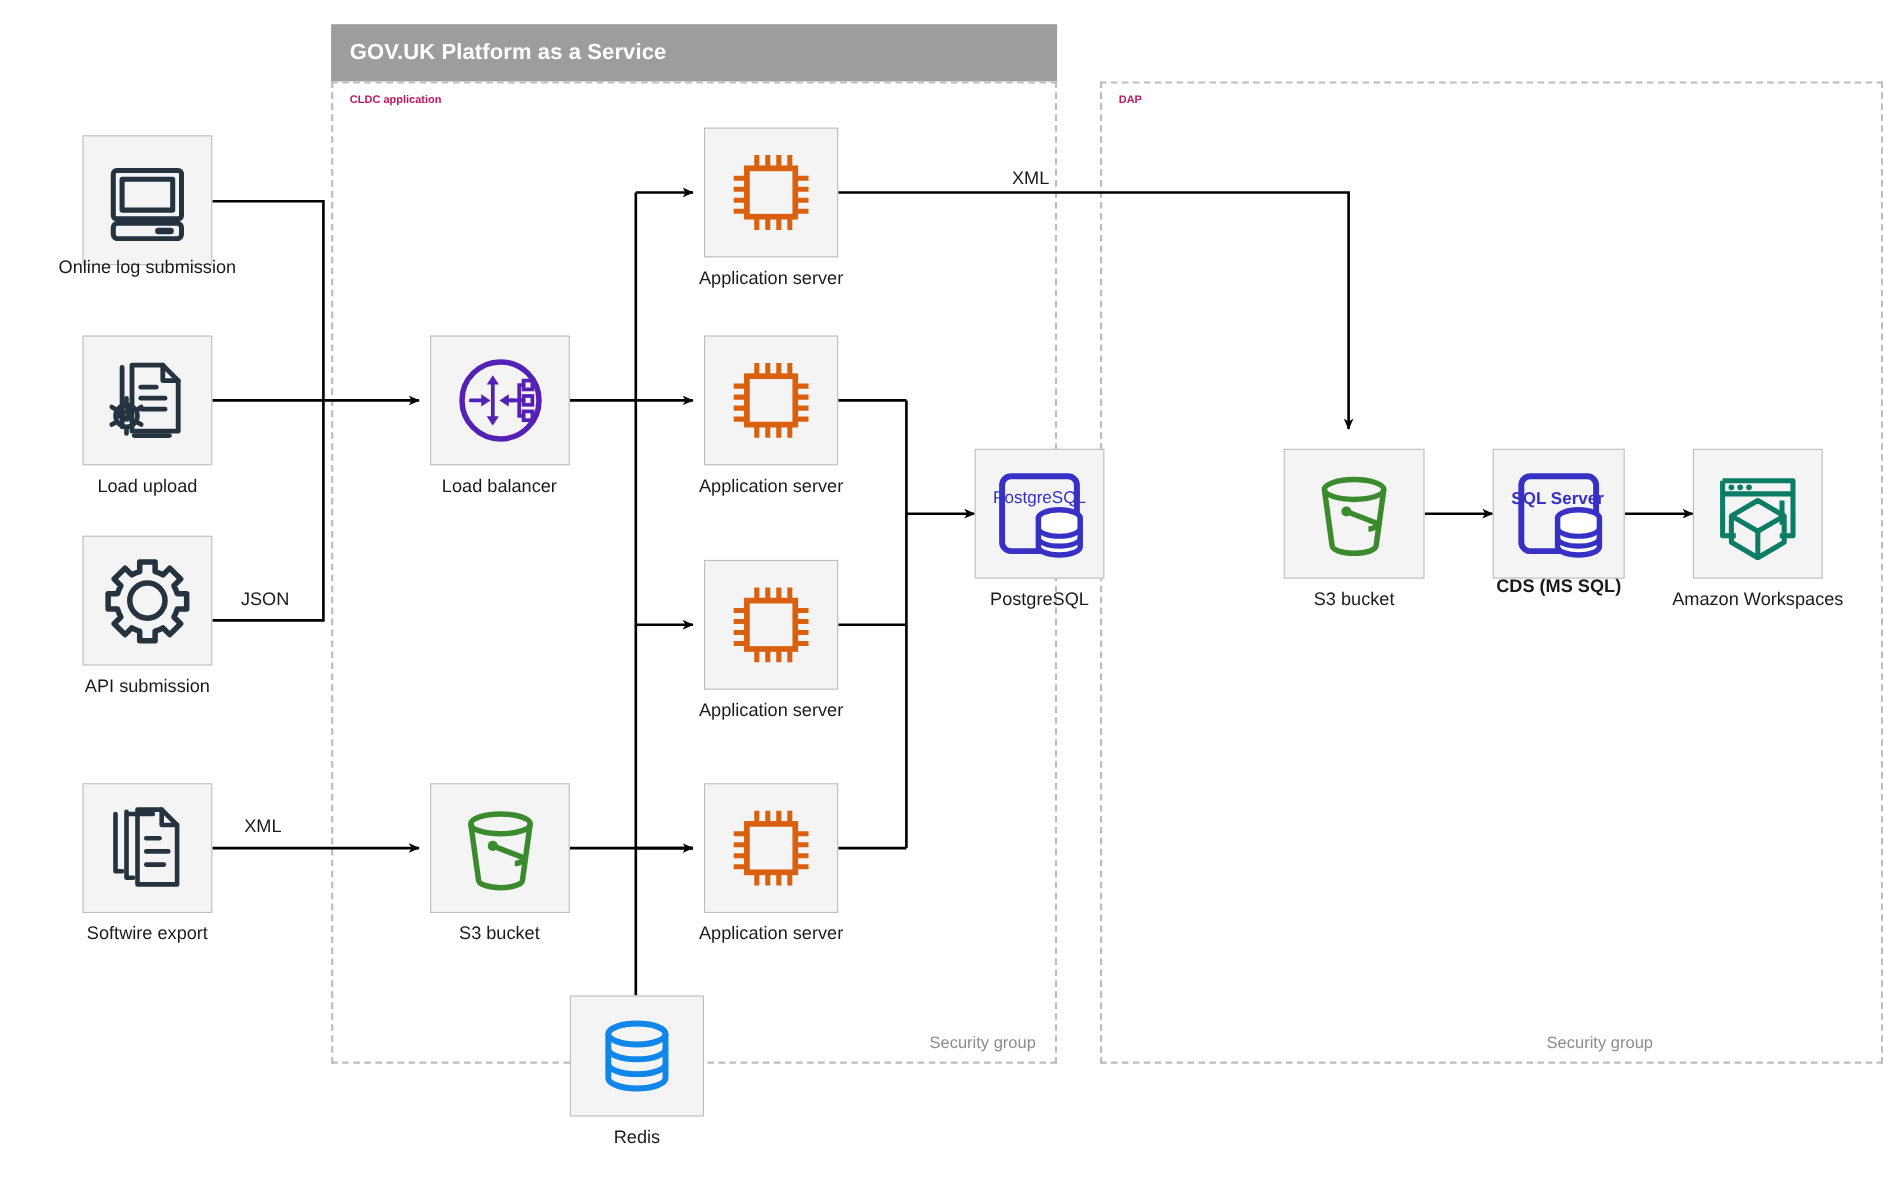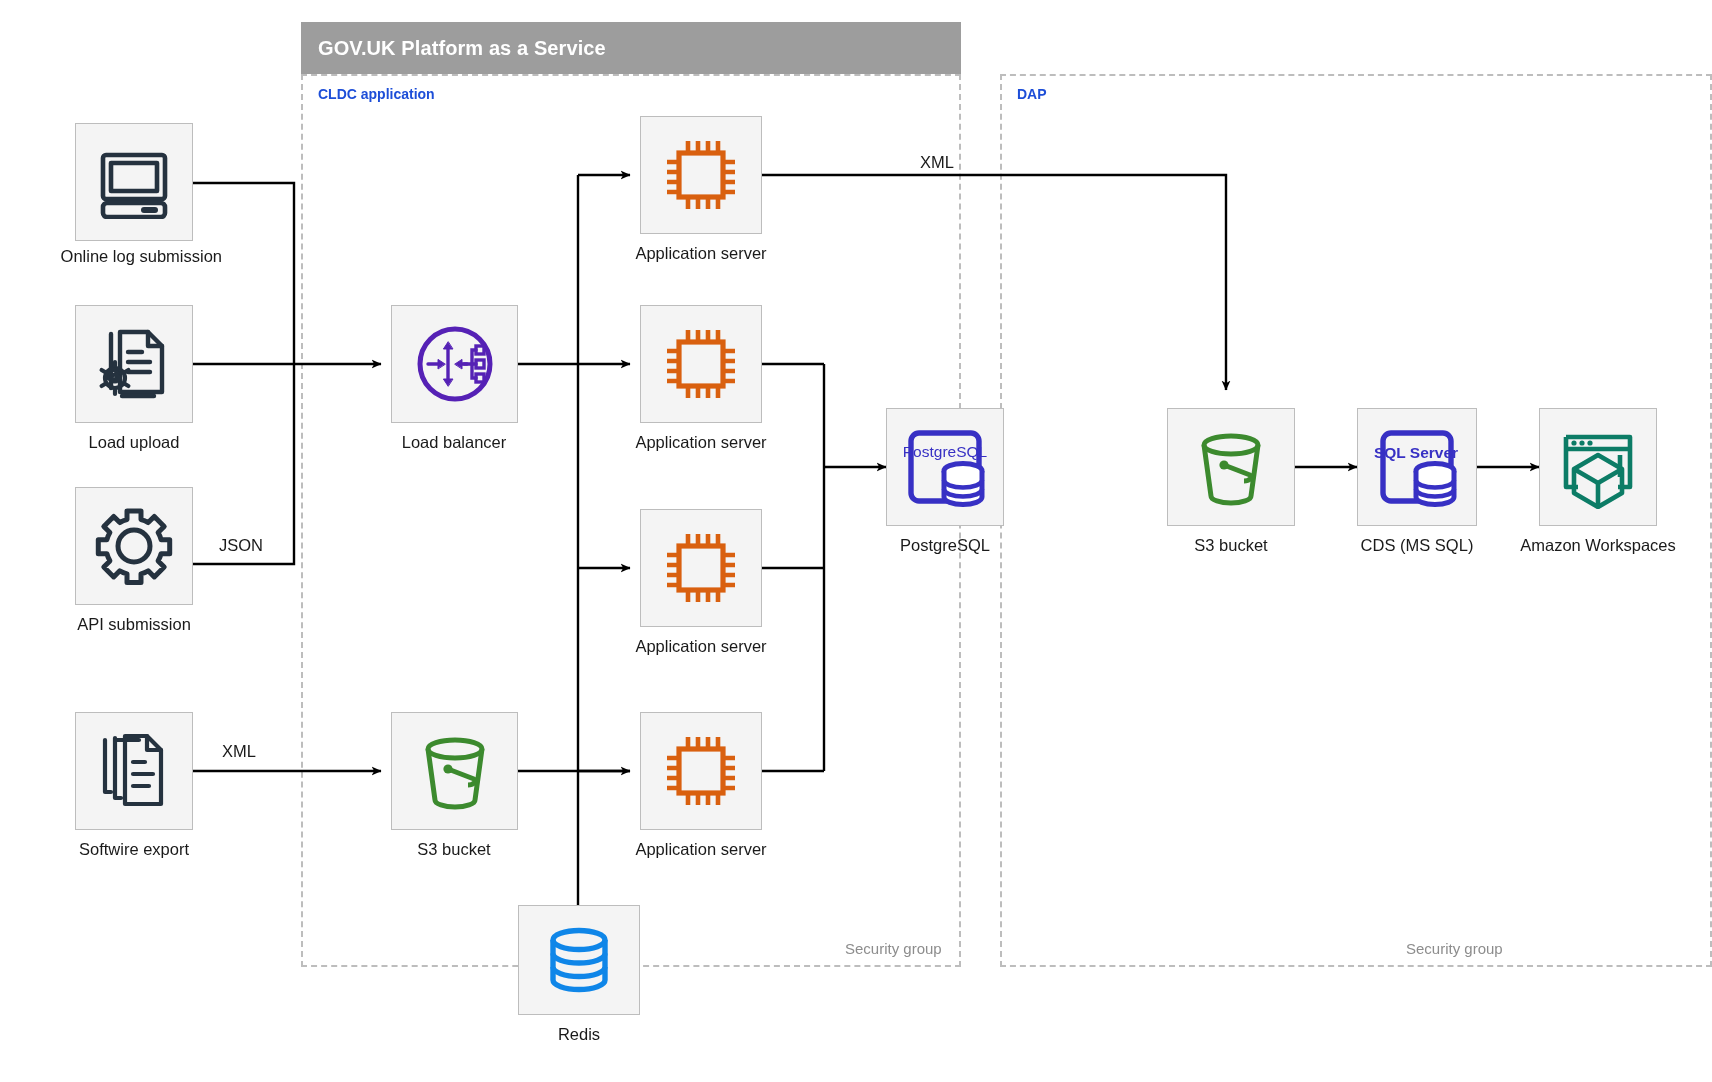--- a/index.html
+++ b/index.html
@@ -5,21 +5,21 @@
   html,body{margin:0;padding:0;background:#ffffff;}
   body{width:1712px;height:1082px;position:relative;overflow:hidden;
        font-family:"Liberation Sans","DejaVu Sans",sans-serif;color:#1a1a1a;}
   #canvas{position:absolute;left:0;top:0;width:1712px;height:1082px;border-radius:21px;}
   .svg-layer{position:absolute;left:0;top:0;width:1712px;height:1082px;}
 
   .group-header{position:absolute;background:#9d9d9d;color:#ffffff;
       font-weight:bold;font-size:20px;display:flex;align-items:center;
       padding-left:17px;box-sizing:border-box;letter-spacing:.1px;}
   .dashed-box{position:absolute;border:2px dashed #bdbdbd;box-sizing:border-box;background:transparent;}
-  .zone-label{position:absolute;font-weight:bold;font-size:14px;color:#1d4ed8;}
+  .zone-label{position:absolute;font-weight:bold;font-size:10px;color:#be185d;}
   .sec-label{position:absolute;font-size:15px;color:#8d8d8d;}
 
   .node{position:absolute;}
   .node-box{position:absolute;background:#f4f4f4;border:1.5px solid #bdbdbd;
       box-sizing:border-box;display:flex;align-items:center;justify-content:center;}
   .node-label{position:absolute;font-size:16.5px;color:#1a1a1a;text-align:center;
       white-space:nowrap;}
   .edge-label{position:absolute;font-size:16.5px;color:#1a1a1a;white-space:nowrap;}
 </style>
 </head>
@@ -90,21 +90,21 @@
     <div class="node-box" style="left:0;top:0;width:118px;height:118px;">
       <svg width="74" height="74" viewBox="0 0 74 74">
         <g fill="none" stroke="#25323f" stroke-width="4.6" stroke-linejoin="round">
           <rect x="6" y="10" width="62" height="44" rx="3"></rect>
           <rect x="14" y="18" width="46" height="28"></rect>
           <rect x="6" y="58" width="62" height="14" rx="4"></rect>
         </g>
         <rect x="44" y="62" width="17" height="6" rx="3" fill="#25323f"></rect>
       </svg>
     </div>
-    <div class="node-label" style="left:-29px;top:124px;width:176px;text-align:right;">Online log submission</div>
+    <div class="node-label" style="left:-29px;top:111px;width:176px;">Online log submission</div>
   </div>
 
   <div class="node" style="left:75px;top:305px;">
     <div class="node-box" style="left:0;top:0;width:118px;height:118px;">
       <svg width="76" height="76" viewBox="0 0 76 76">
         <g fill="none" stroke="#25323f" stroke-width="4.4" stroke-linejoin="round" stroke-linecap="round">
           <path d="M15,8 L15,62"></path>
           <path d="M24,6 L52,6 L66,20 L66,66 L24,66 Z"></path>
           <path d="M52,6 L52,20 L66,20"></path>
           <path d="M32,26 L46,26"></path>
@@ -309,21 +309,21 @@
         <g fill="#ffffff" stroke="#3730c4" stroke-width="5">
           <ellipse cx="64" cy="50" rx="19" ry="7.5"></ellipse>
           <path d="M45,50 L45,76 a19,7.5 0 0 0 38,0 L83,50"></path>
         </g>
         <g fill="none" stroke="#3730c4" stroke-width="4.6">
           <path d="M45,59 a19,7.5 0 0 0 38,0"></path>
           <path d="M45,68 a19,7.5 0 0 0 38,0"></path>
         </g>
       </svg>
     </div>
-    <div class="node-label" style="left:-28px;top:128px;width:176px;">CDS (MS SQL)</div>
+    <div class="node-label" style="left:-28px;top:116px;width:176px;font-weight:bold;">CDS (MS SQL)</div>
   </div>
 
   <div class="node" style="left:1539px;top:408px;">
     <div class="node-box" style="left:0;top:0;width:118px;height:118px;">
       <svg width="84" height="84" viewBox="0 0 84 84">
         <g fill="none" stroke="#0c7c66" stroke-width="4.6" stroke-linejoin="round">
           <path d="M10,12 L74,12 L74,62 L62,62"></path>
           <path d="M10,12 L10,62 L22,62"></path>
           <path d="M10,24 L74,24"></path>
           <path d="M64,30 L64,52"></path>

